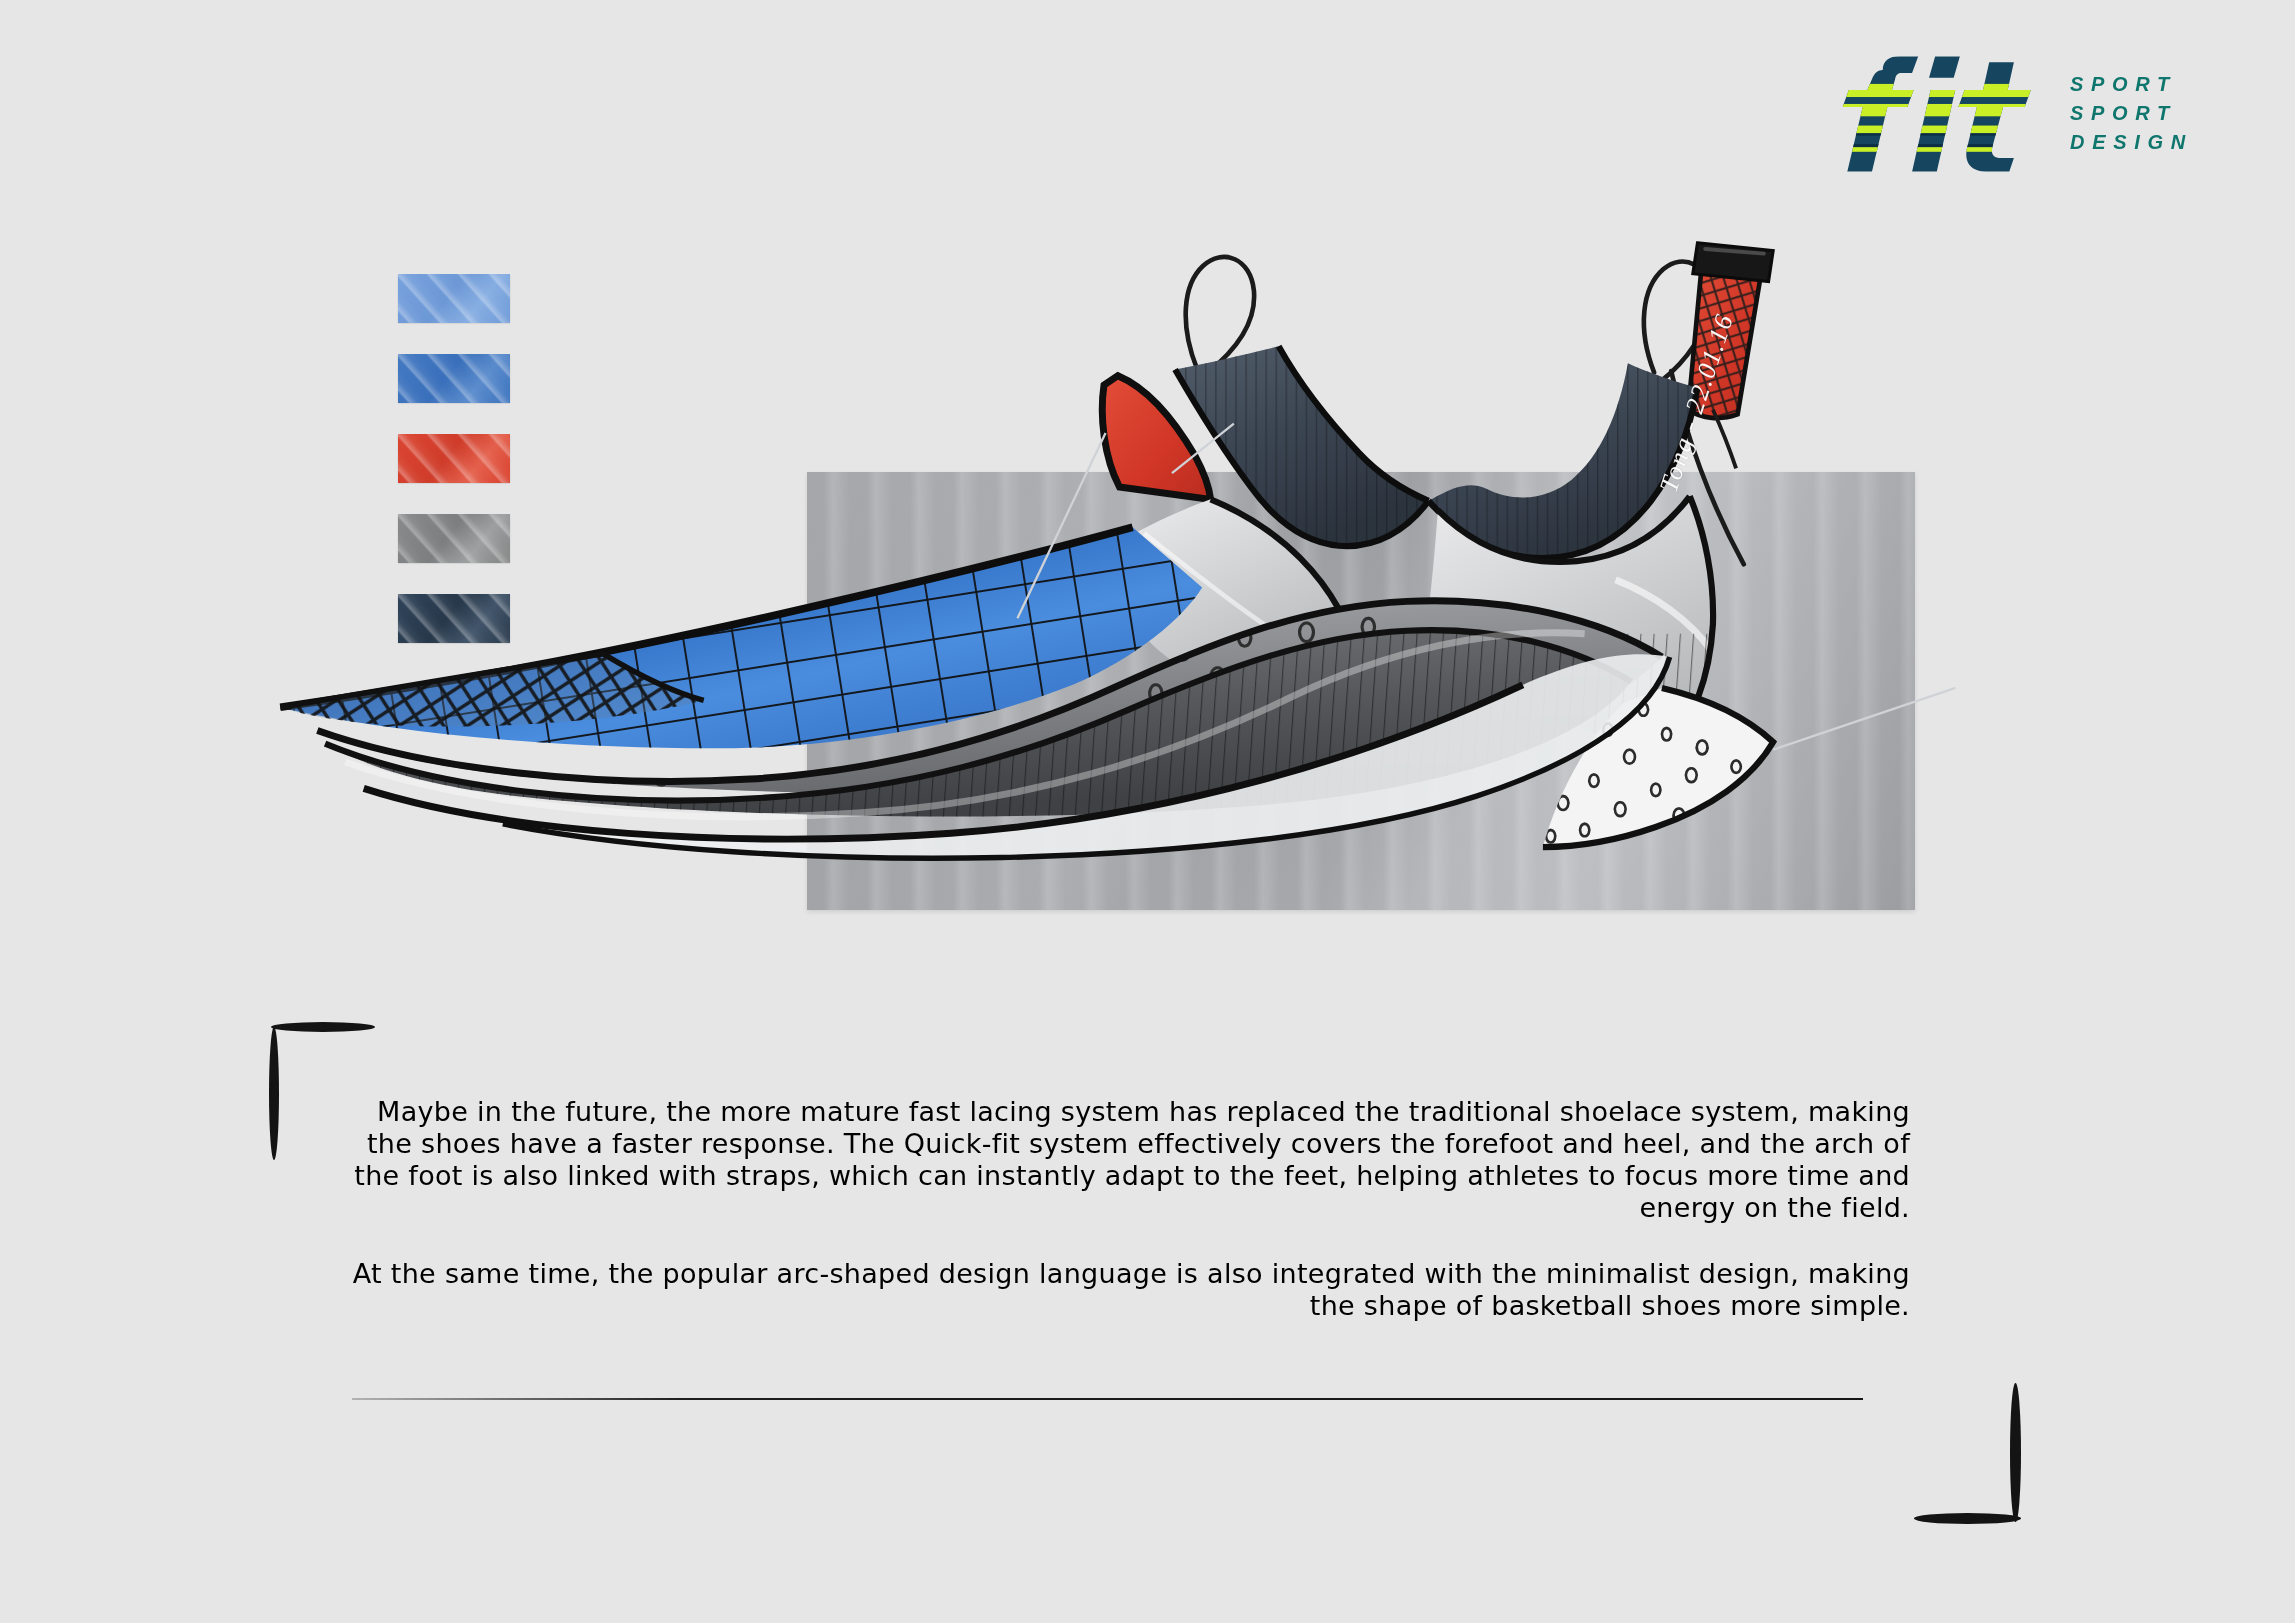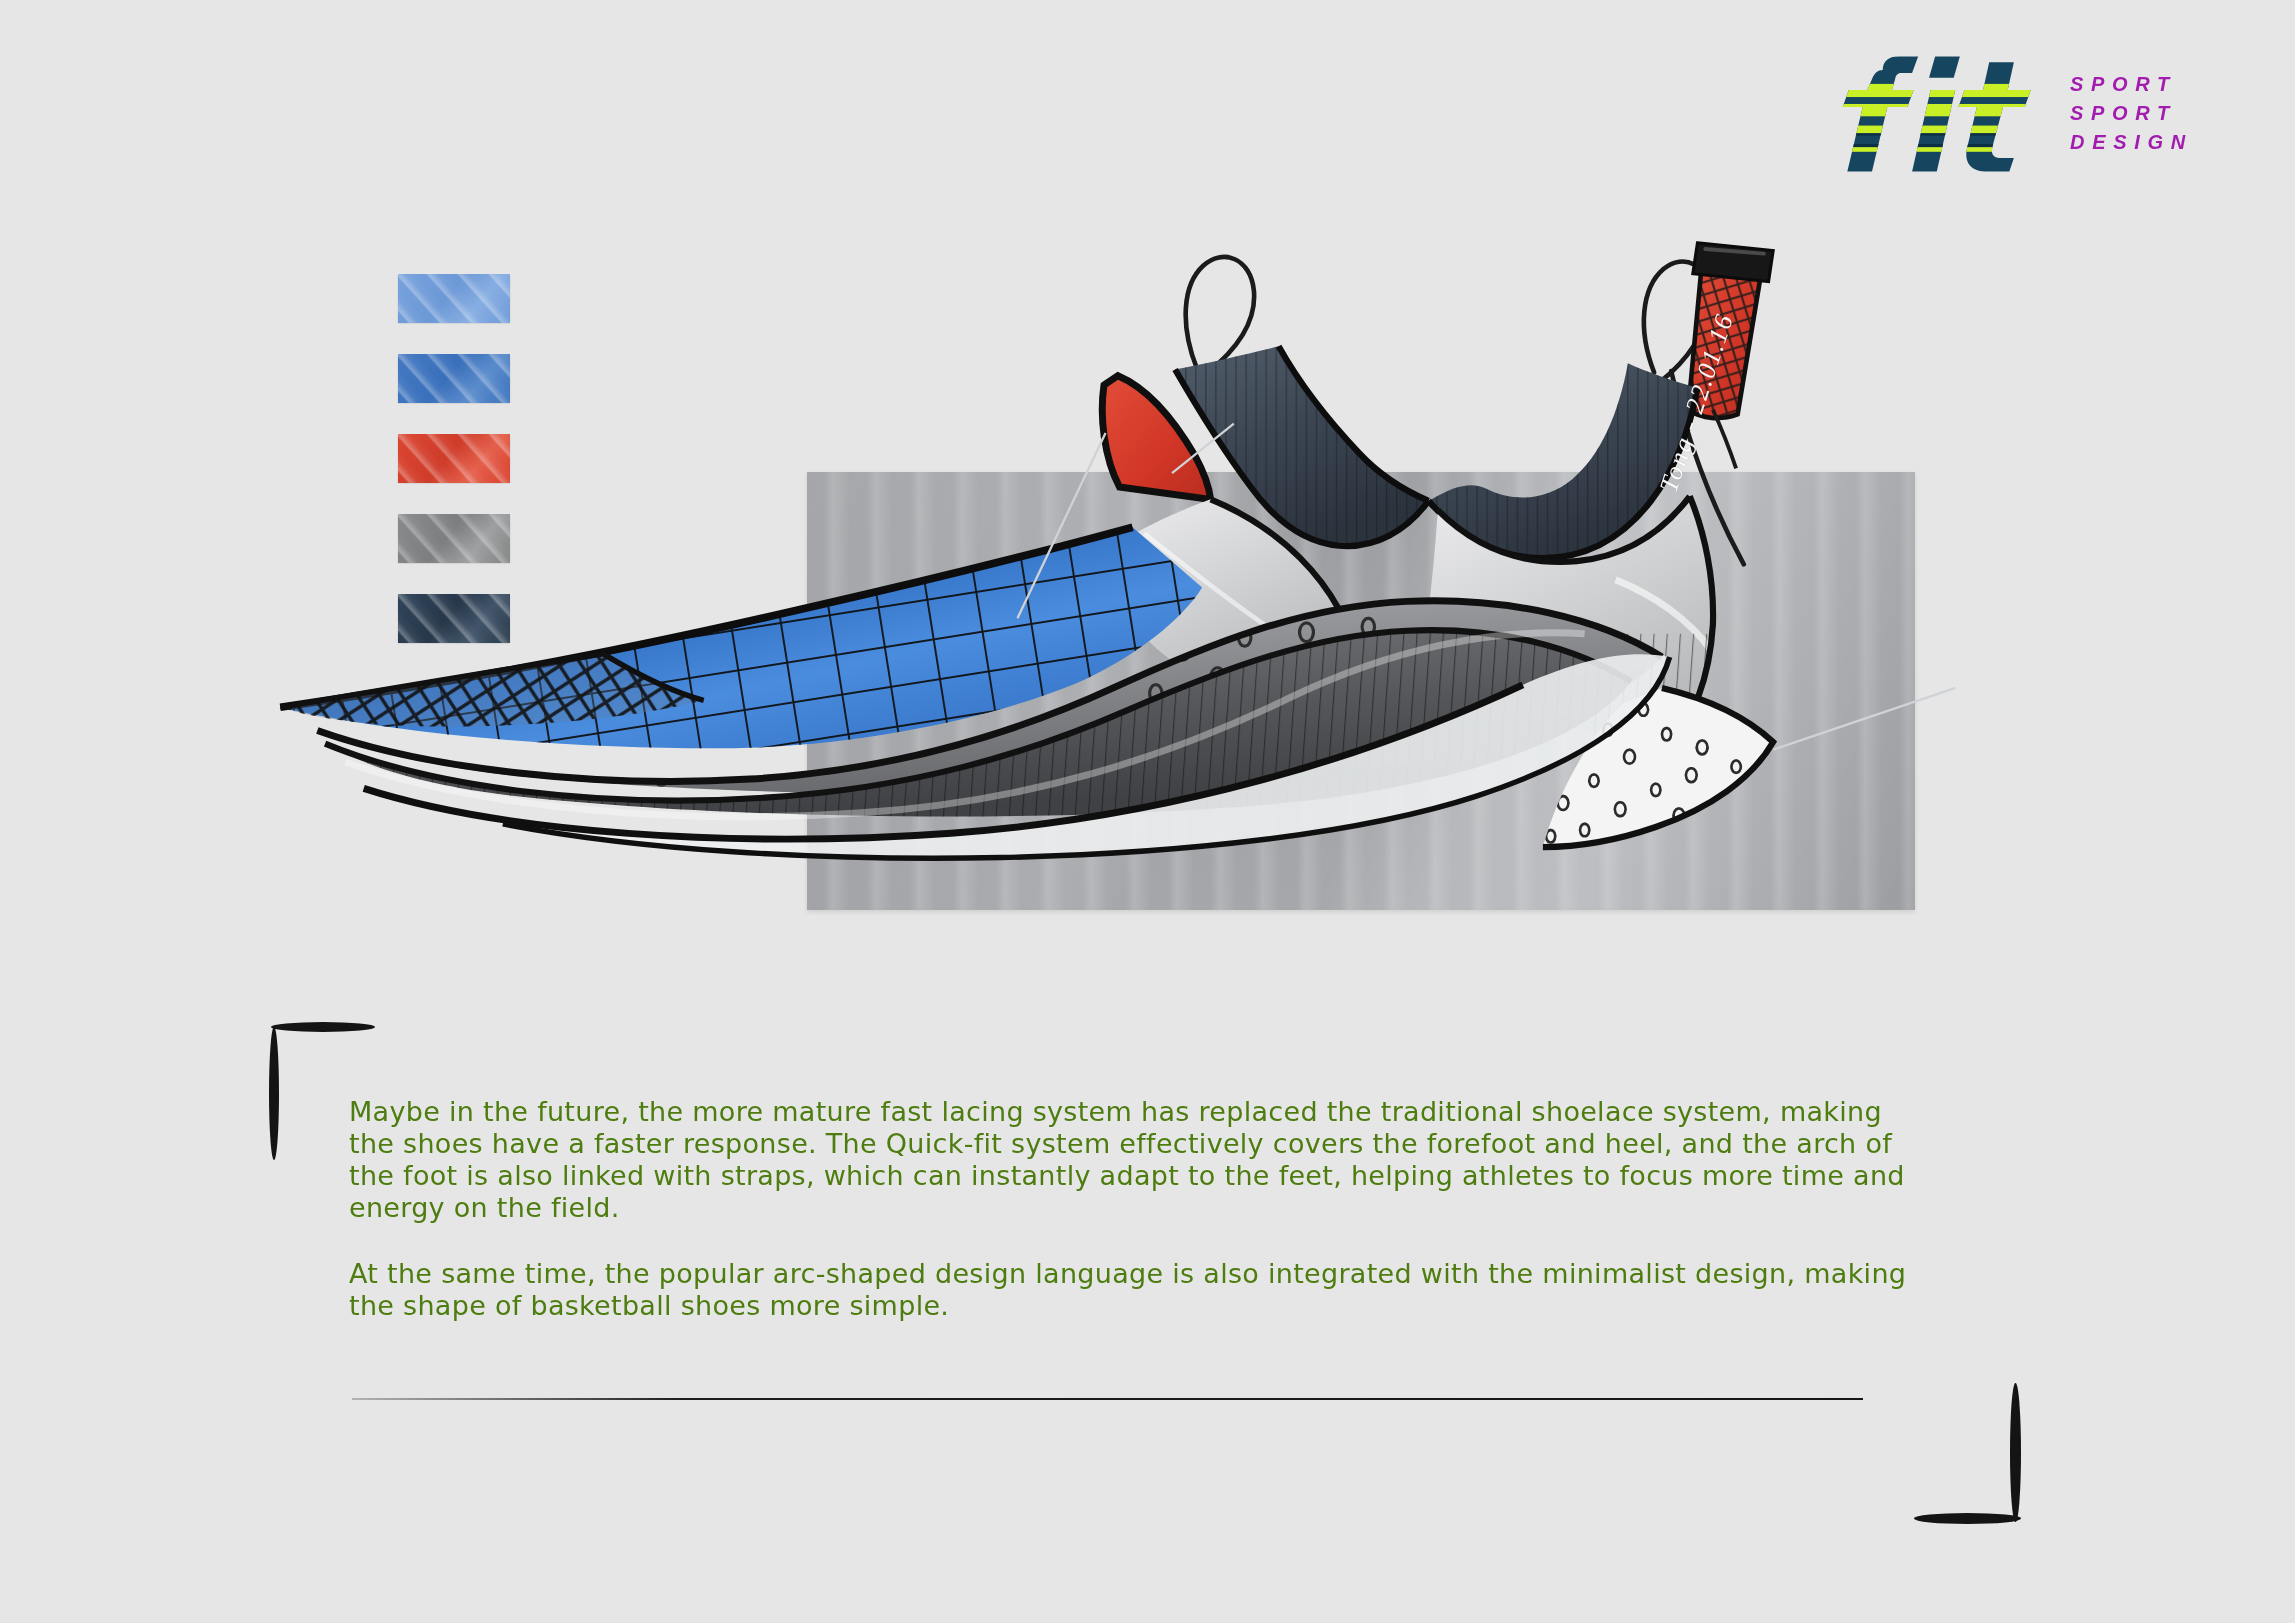--- a/index.html
+++ b/index.html
@@ -8,21 +8,21 @@
     background:#e6e6e6;
     font-family:"Liberation Sans",sans-serif;
   }
   #page{position:absolute;inset:0;}
 
   
   .logo-wrap{position:absolute;left:1838px;top:56px;width:402px;height:116px;}
   .logo-mark{position:absolute;left:0;top:0;width:216px;height:116px;}
   .logo-words{position:absolute;left:232px;top:14px;width:170px;}
   .logo-words div{
-    color:#a21caf;font-weight:700;font-style:italic;
+    color:#0f766e;font-weight:700;font-style:italic;
     font-size:20px;letter-spacing:7.7px;line-height:29px;
     font-family:"Liberation Sans",sans-serif;white-space:nowrap;
   }
 
   
   .swatches{position:absolute;left:398px;top:274px;width:112px;}
   .swatch{
     width:112px;height:49px;margin-bottom:31px;position:relative;overflow:hidden;
     box-shadow:0 0.8px 1.5px rgba(0,0,0,.18);
   }
@@ -67,21 +67,21 @@
 
   
   .bracket{position:absolute;}
   .br-h{position:absolute;background:#141414;border-radius:50%;}
   .br-v{position:absolute;background:#141414;border-radius:50%;}
 
   .rule{position:absolute;left:352px;top:1398px;width:1511px;height:2.3px;
     background:linear-gradient(90deg,rgba(25,25,25,.25) 0%,#1d1d1d 22%,#161616 100%);}
 
   
-  .copy{position:absolute;left:349px;top:1096px;width:1561px;color:#4d7c0f;}
+  .copy{position:absolute;left:349px;top:1096px;width:1561px;color:#000000;text-align:right;}
   .copy p{
     margin:0 0 34px 0;
     font-family:"DejaVu Sans",sans-serif;
     font-size:27px;line-height:32px;letter-spacing:0.3px;
     font-weight:400;
   }
   .copy p:last-child{margin-bottom:16px;}
 </style>
 </head>
 <body>

